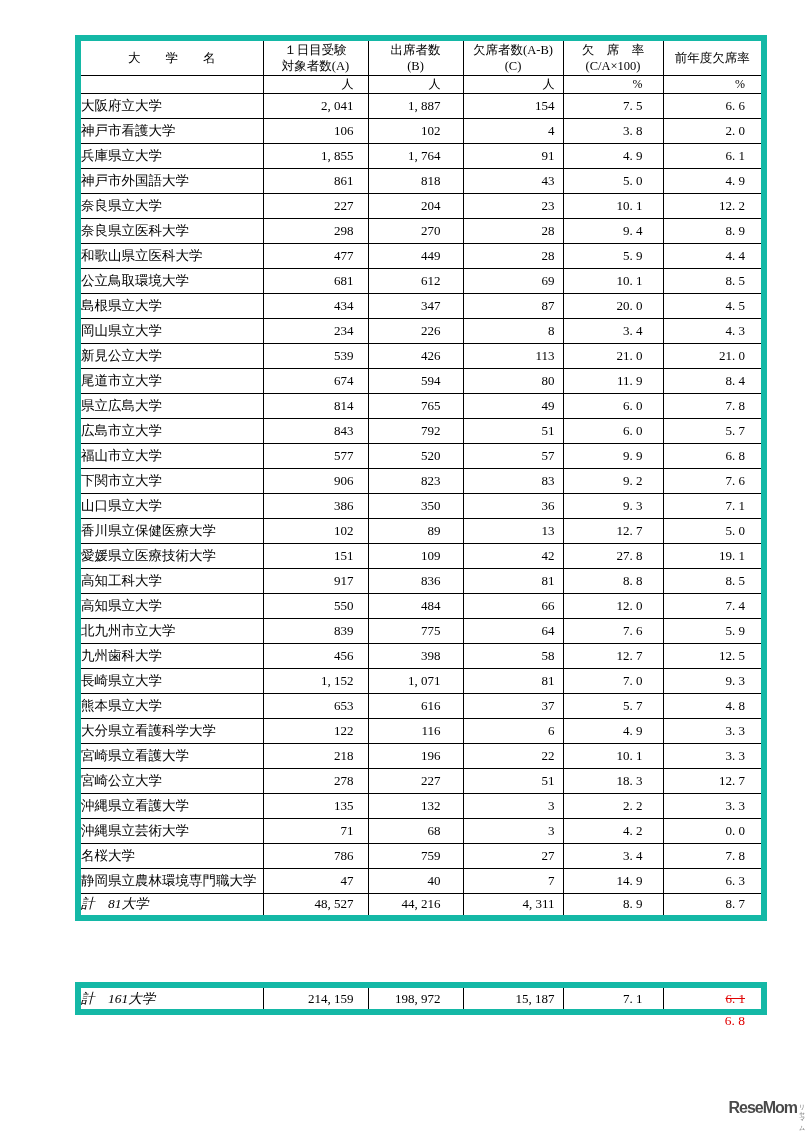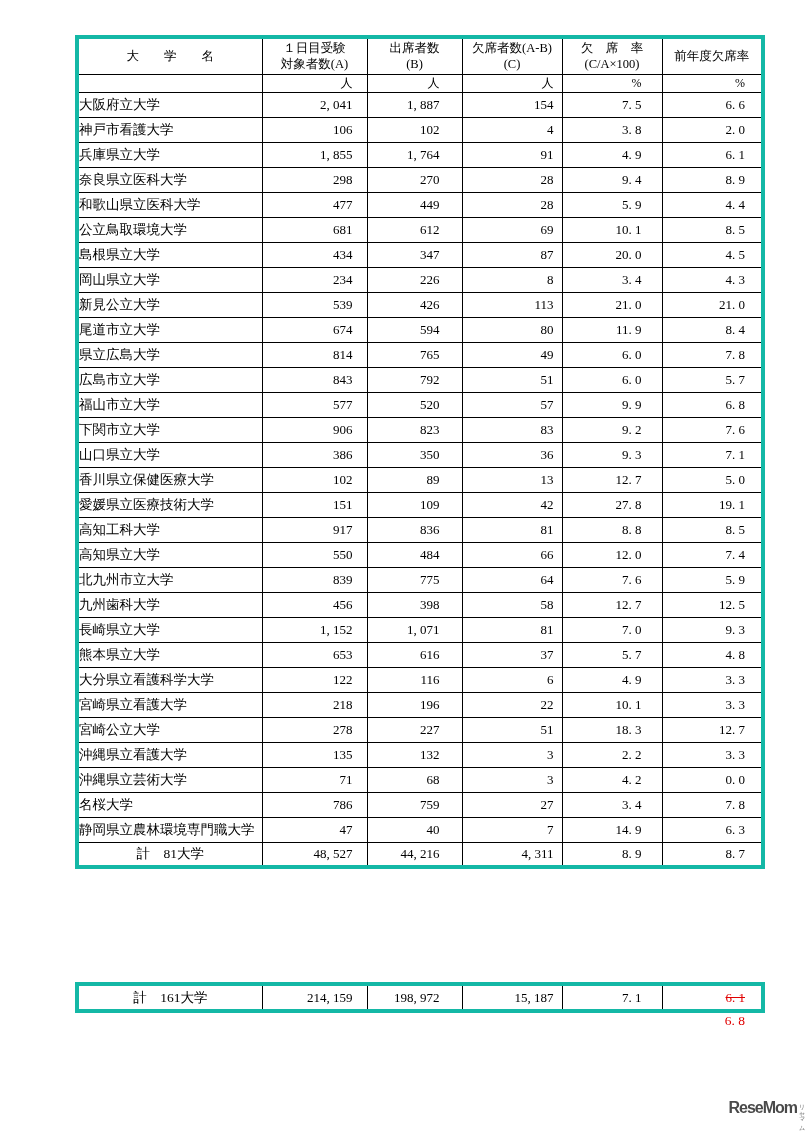--- a/index.html
+++ b/index.html
@@ -7,34 +7,34 @@
   body {
     width:811px; height:1139px; position:relative;
     font-family:"Liberation Serif","DejaVu Serif",serif;
     color:#000;
   }
   .page { position:absolute; inset:0; background:#fff; overflow:hidden; }
 
   table.t {
     border-collapse:collapse; table-layout:fixed; background:#fff;
     position:absolute; left:75px; width:686px;
-    border:4px solid #14b8a6;
+    border:6px solid #14b8a6;
   }
   table.t td, table.t th { border:1px solid #000; font-weight:normal; overflow:hidden; white-space:nowrap; }
   #main-table { top:35px; }
   #grand-table { top:982px; }
 
   .c-name{width:185px}.c-a{width:105px}.c-b{width:95px}.c-c{width:100px}.c-rate{width:100px}.c-prev{width:101px}
 
   tr.hdr th { height:37px; font-size:12.5px; line-height:1.3; text-align:center; vertical-align:middle; }
   tr.units td { height:18px; font-size:12px; text-align:right; vertical-align:middle; }
 
   td.cell-name { font-size:13.5px; text-align:left; height:25px; vertical-align:middle; }
   td.cell-num  { font-size:13px; text-align:right; vertical-align:middle; height:25px; }
-  td.cell-label-center { font-size:13.5px; text-align:center; height:25px; vertical-align:middle; }
+  td.cell-label-center { font-size:13.5px; text-align:left; height:25px; vertical-align:middle;font-style:italic; }
 
   .pad-a   { padding-right:14px; }
   .pad-b   { padding-right:22px; }
   .pad-c   { padding-right:8px; }
   .pad-rate{ padding-right:20px; }
   .pad-prev{ padding-right:16px; }
 
   #grand-table td { height:27px;margin-left:48px; }
 
   .struck { color:#e00000; text-decoration:line-through; }
@@ -117,20 +117,36 @@
         </tr>
         <tr>
           <td class="cell-name">兵庫県立大学</td>
           <td class="cell-num pad-a">1, 855</td>
           <td class="cell-num pad-b">1, 764</td>
           <td class="cell-num pad-c">91</td>
           <td class="cell-num pad-rate">4. 9</td>
           <td class="cell-num pad-prev">6. 1</td>
         </tr>
         <tr>
+          <td class="cell-name">神戸市外国語大学</td>
+          <td class="cell-num pad-a">861</td>
+          <td class="cell-num pad-b">818</td>
+          <td class="cell-num pad-c">43</td>
+          <td class="cell-num pad-rate">5. 0</td>
+          <td class="cell-num pad-prev">4. 9</td>
+        </tr>
+        <tr>
+          <td class="cell-name">奈良県立大学</td>
+          <td class="cell-num pad-a">227</td>
+          <td class="cell-num pad-b">204</td>
+          <td class="cell-num pad-c">23</td>
+          <td class="cell-num pad-rate">10. 1</td>
+          <td class="cell-num pad-prev">12. 2</td>
+        </tr>
+        <tr>
           <td class="cell-name">奈良県立医科大学</td>
           <td class="cell-num pad-a">298</td>
           <td class="cell-num pad-b">270</td>
           <td class="cell-num pad-c">28</td>
           <td class="cell-num pad-rate">9. 4</td>
           <td class="cell-num pad-prev">8. 9</td>
         </tr>
         <tr>
           <td class="cell-name">和歌山県立医科大学</td>
           <td class="cell-num pad-a">477</td>

